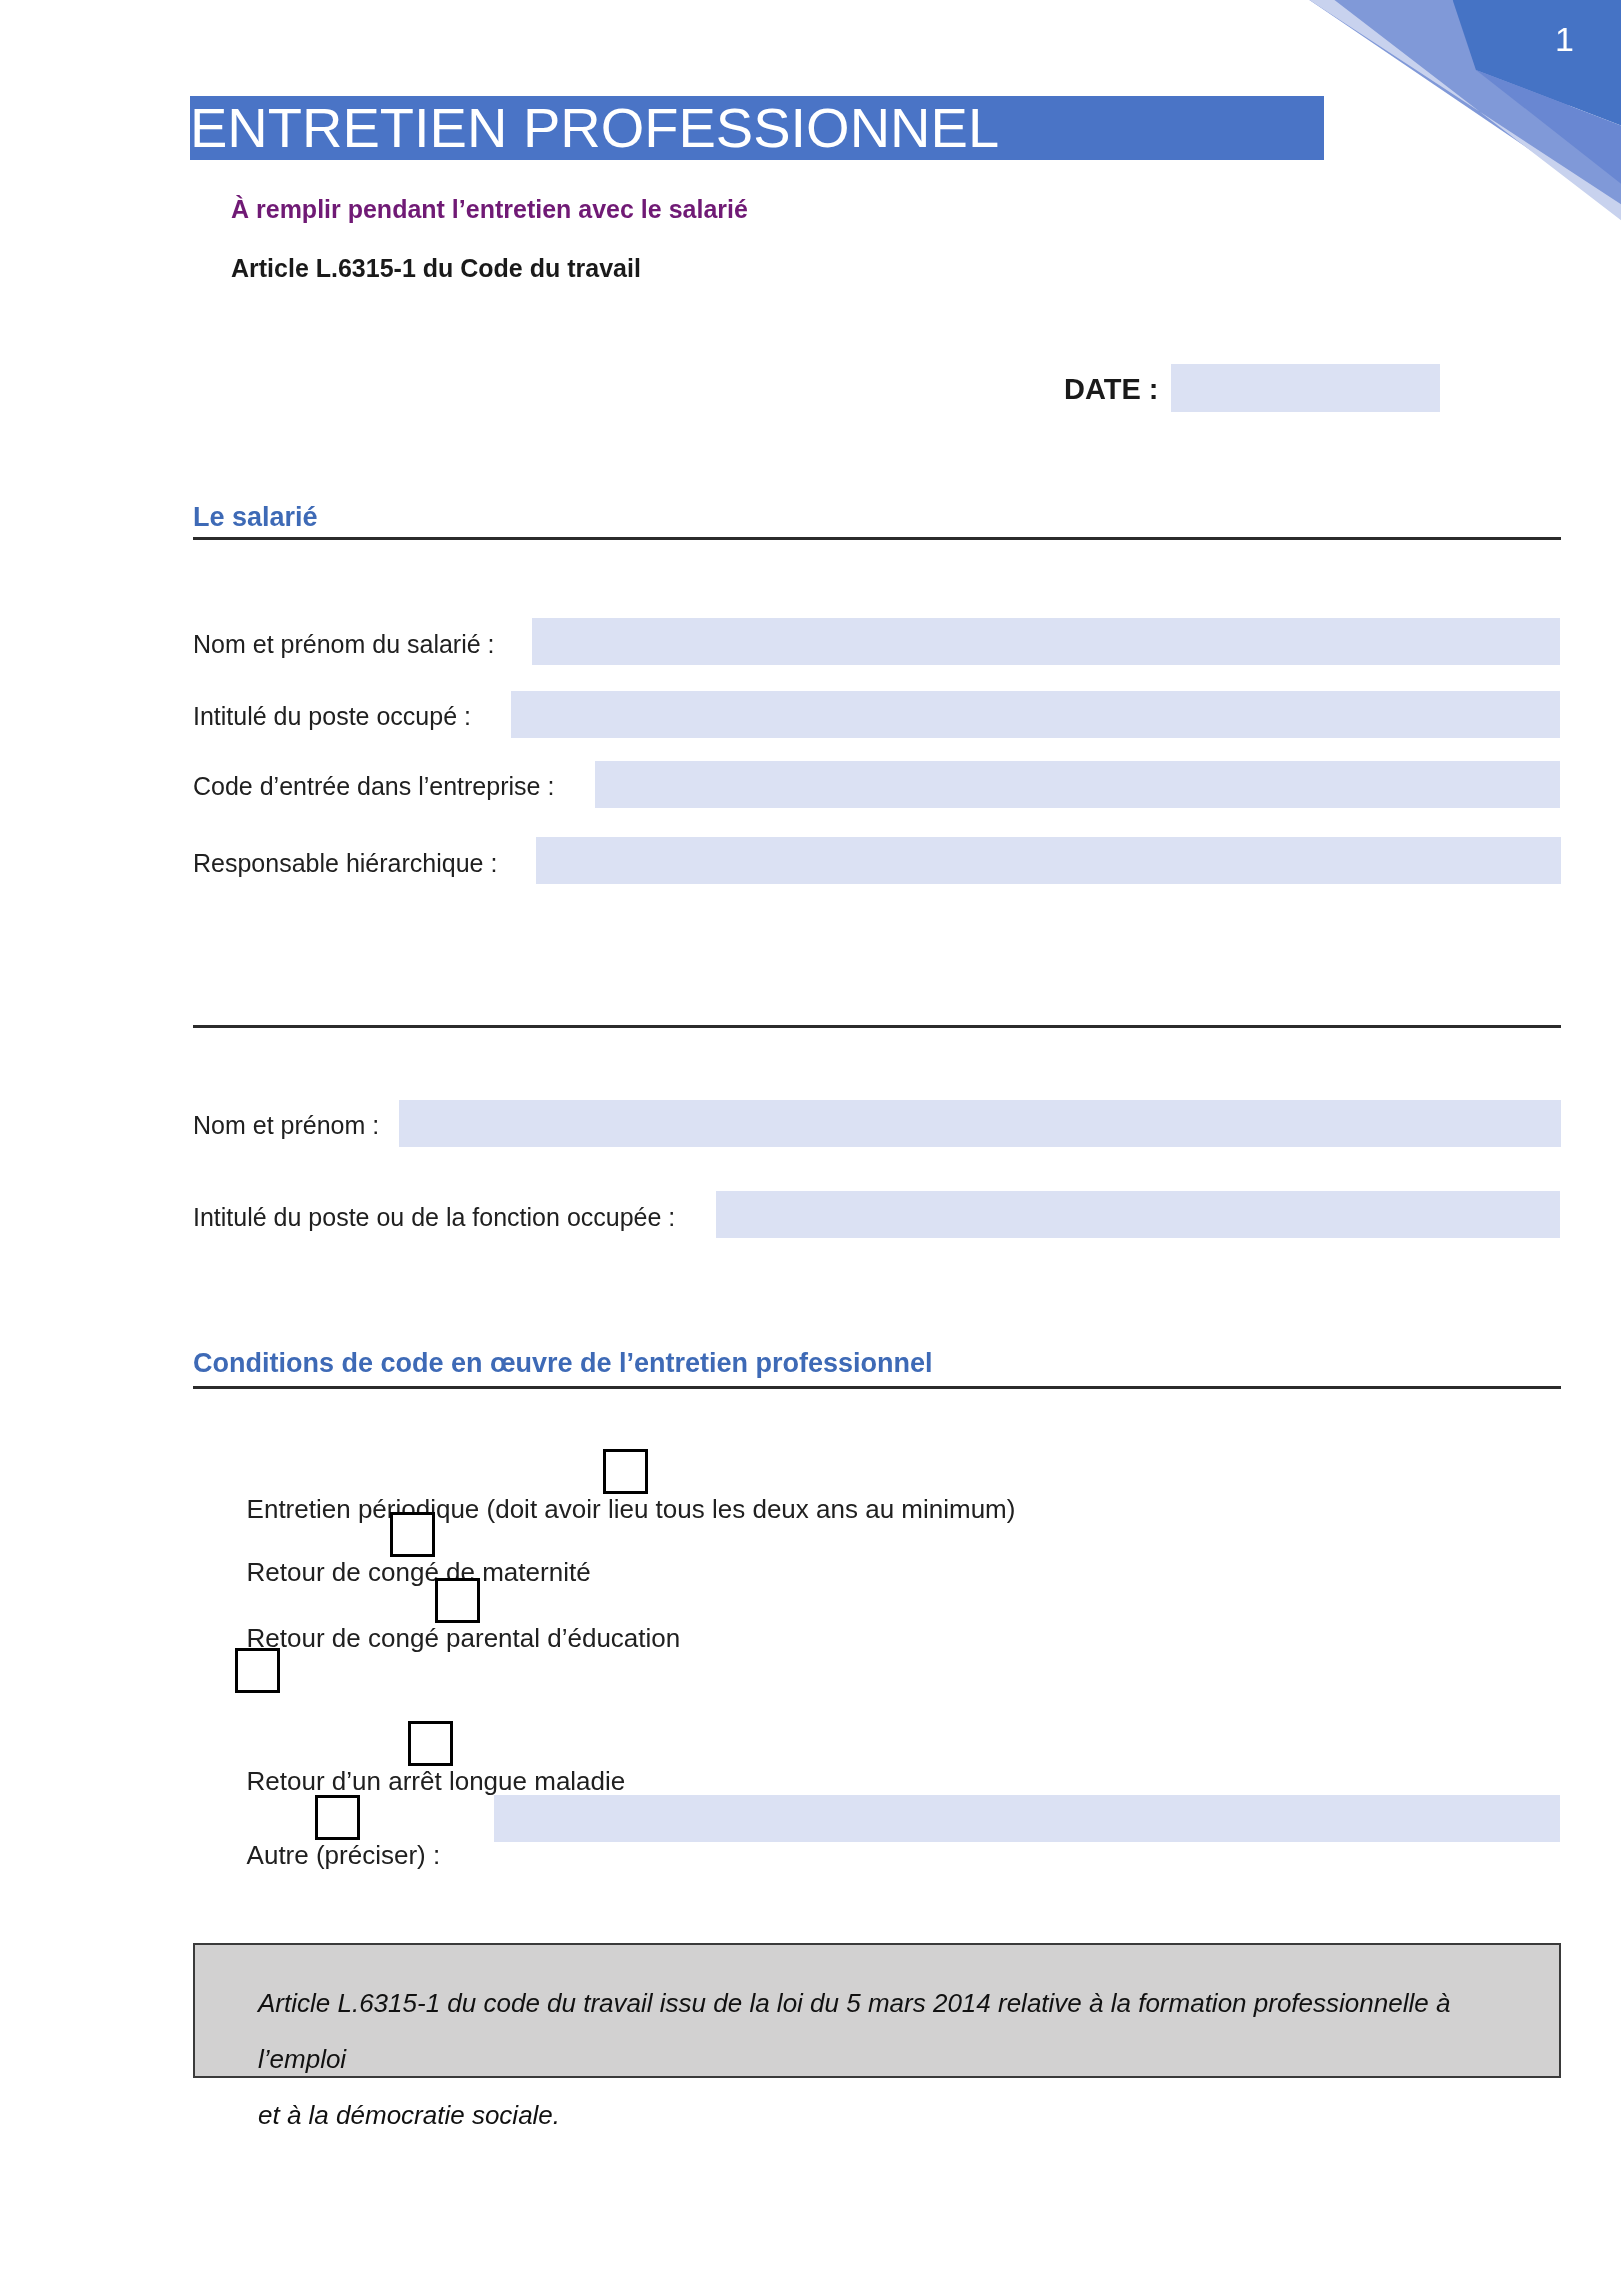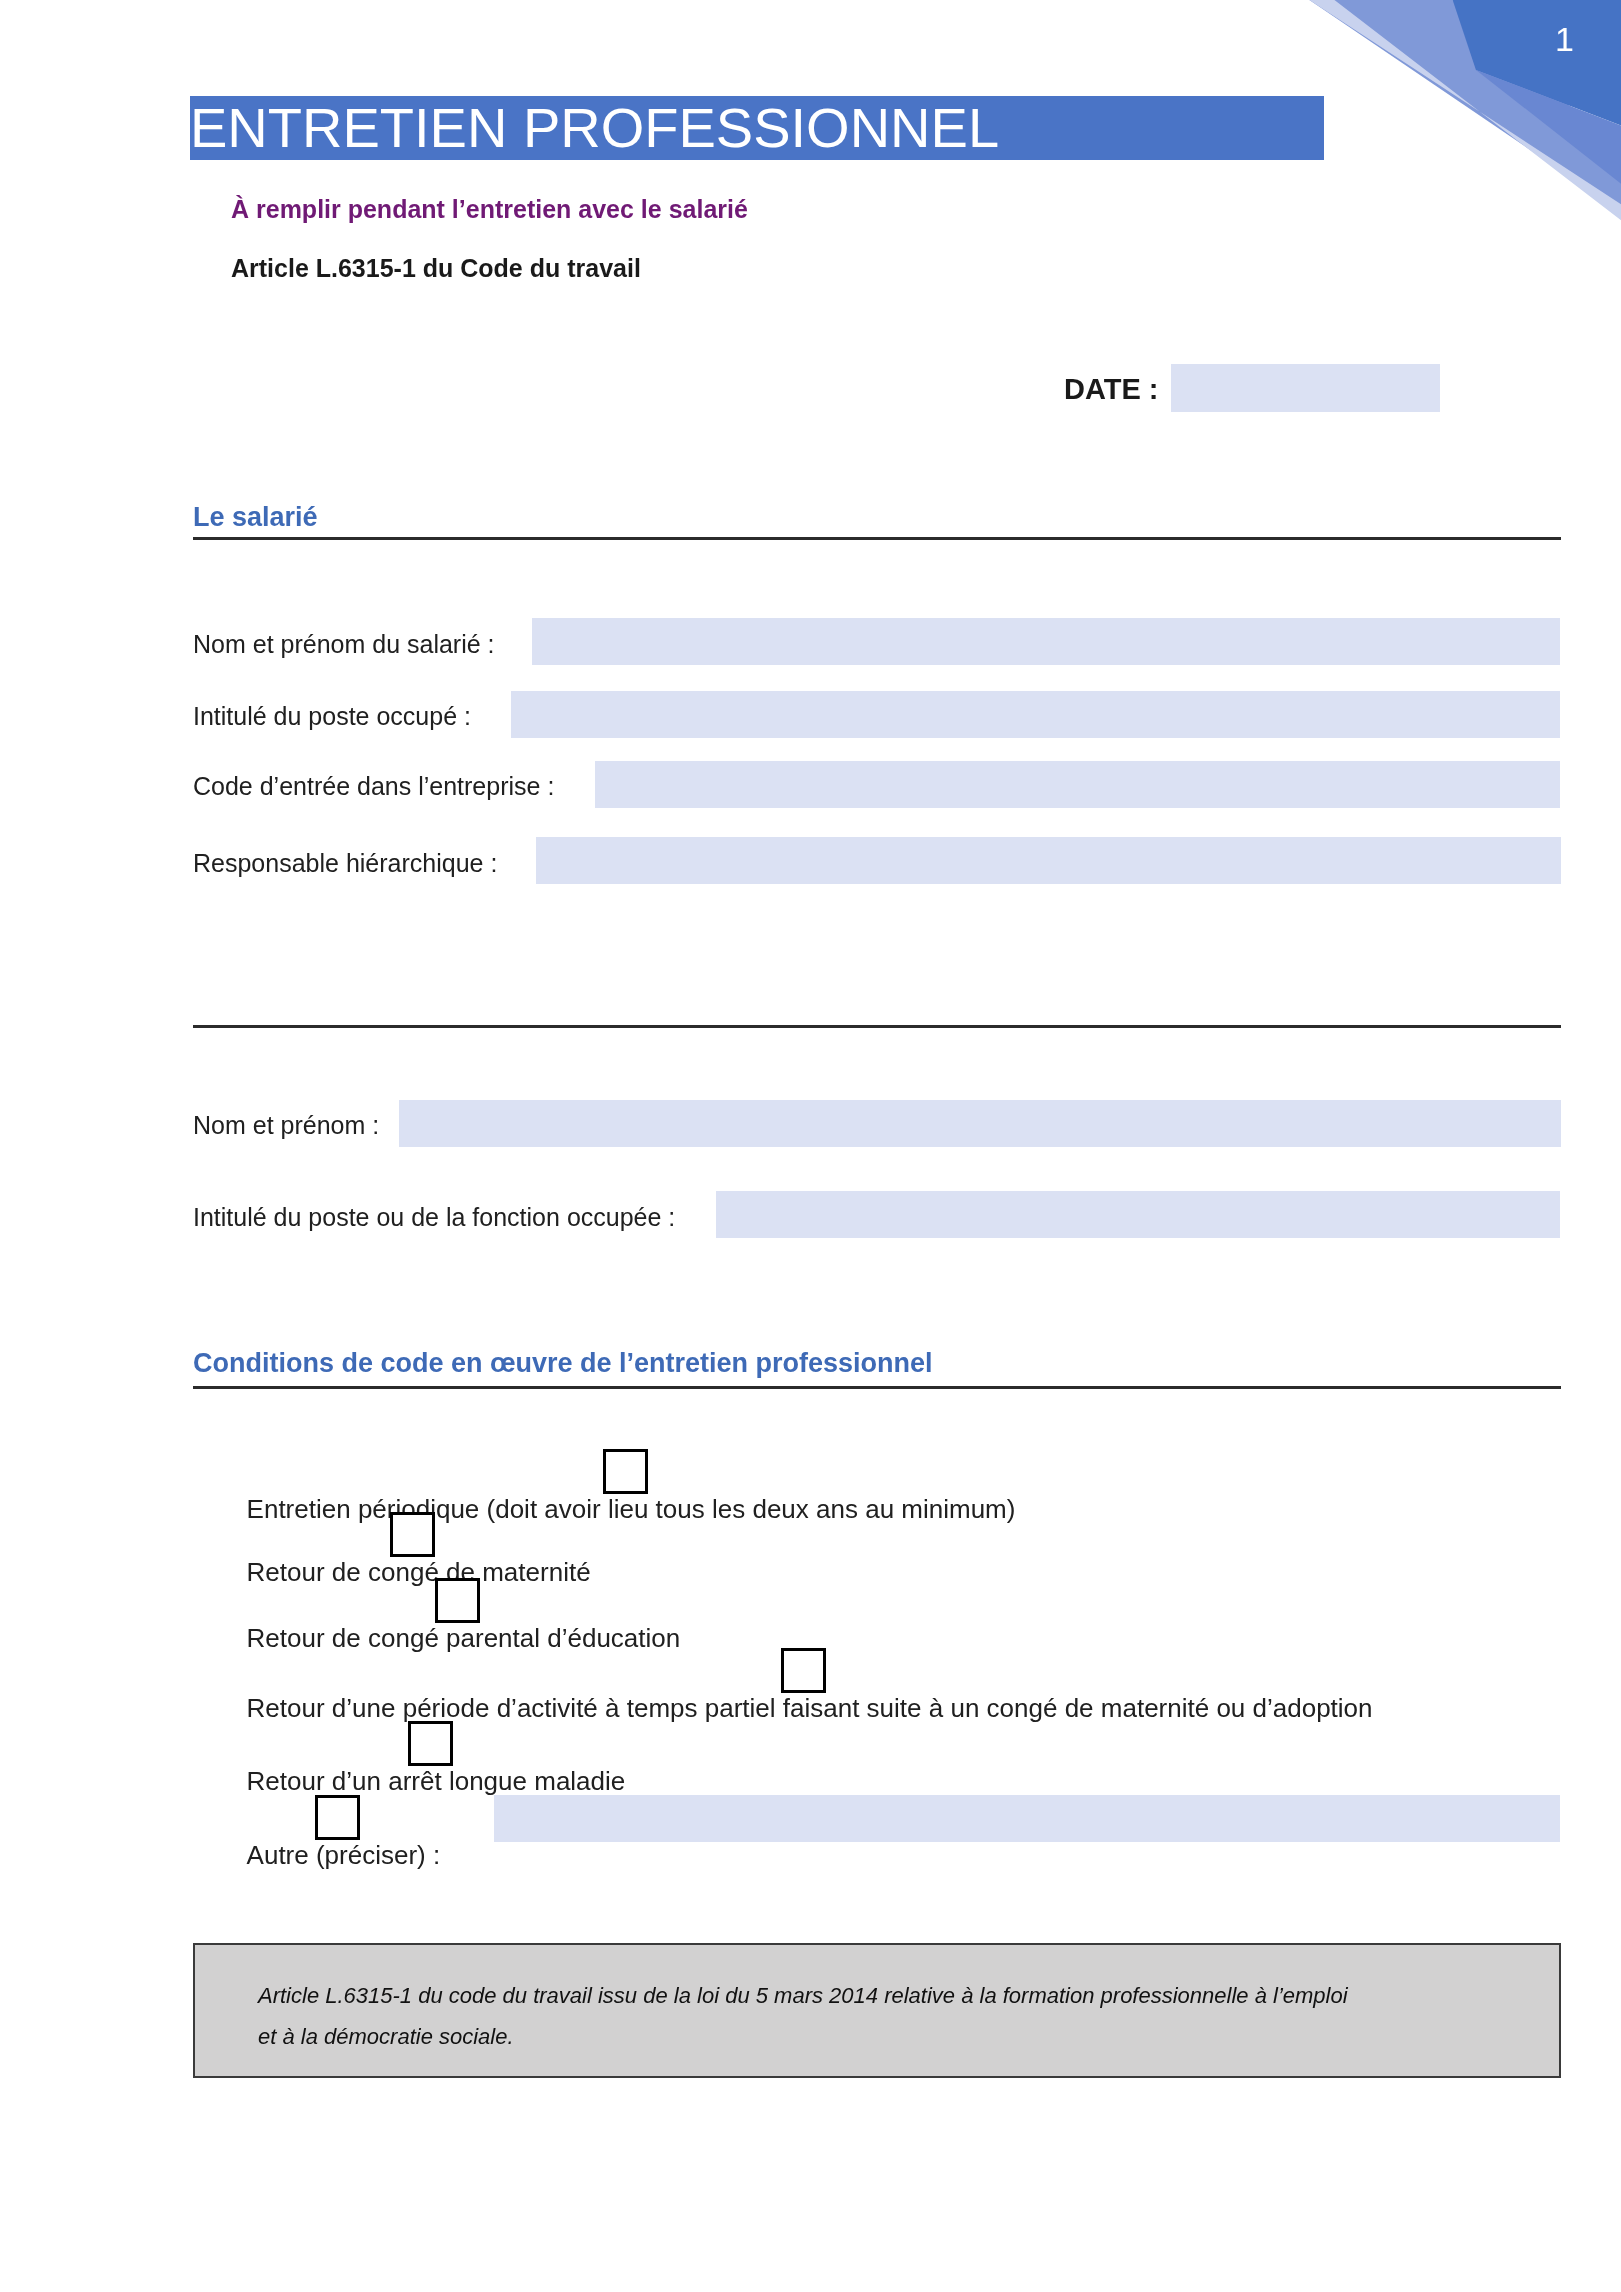--- a/index.html
+++ b/index.html
@@ -87,21 +87,21 @@
     position:absolute;left:494px;top:1795px;width:1066px;height:47px;
     background:#dbe1f3;font-size:25px;line-height:47px;padding-left:9px;box-sizing:border-box;
   }
   
   .note-box{
     position:absolute;left:193px;top:1943px;width:1368px;height:135px;
     background:#d2d1d1;border:2.7px solid #3a3a3a;box-sizing:border-box;
   }
   .note-text{
     margin:30px 54px 0 63px;
-    font-size:22px;font-style:italic;color:#111111;line-height:41px;
+    font-size:26px;font-style:italic;color:#111111;line-height:56px;
   }
 </style>
 </head>
 <body>
 
 <div class="page">
 
   <svg class="corner" viewBox="0 0 880 260" aria-hidden="true">
     <polygon points="532,0 692,0 880,170 880,236" fill="#8099d8"></polygon>
     <polygon points="532,0 560,0 880,246 880,228" fill="#c8d2ee"></polygon>
@@ -152,21 +152,20 @@
   <div class="cbrow cb2">
     <div class="box"></div>
     <div class="cblabel">Retour de congé de maternité</div>
   </div>
   <div class="cbrow cb3">
     <div class="box"></div>
     <div class="cblabel">Retour de congé parental d’éducation</div>
   </div>
   <div class="cbrow cb4">
     <div class="box"></div>
-    <div class="cblabel">Retour d’une période d’activité à temps partiel faisant suite à un congé de maternité ou d’adoption</div>
   </div>
   <div class="cbrow cb5">
     <div class="box"></div>
     <div class="cblabel">Retour d’un arrêt longue maladie</div>
   </div>
   <div class="cbrow cb6">
     <div class="box"></div>
     <div class="cblabel">Autre (préciser) :</div>
   </div>
   <div class="autre-input"></div>

